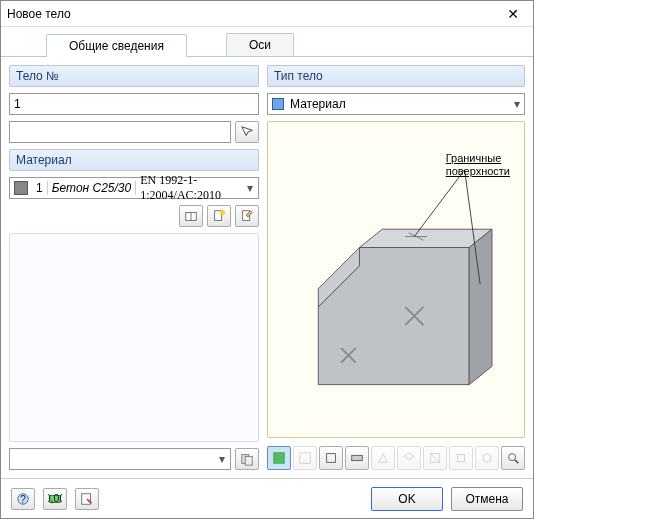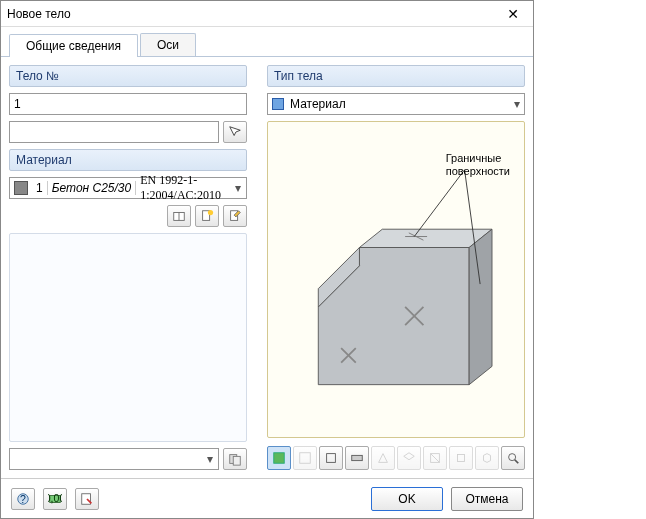--- a/index.html
+++ b/index.html
@@ -2,23 +2,23 @@
 <html><head>
 <meta charset="utf-8">
 <style>
   * { box-sizing: border-box; font-family: "Segoe UI", Tahoma, sans-serif; font-size: 12px; }
   body { margin: 0; background: #fff; }
   .window { width: 534px; height: 519px; border: 1px solid #888; display: flex; flex-direction: column; }
   .titlebar { height: 26px; display: flex; align-items: center; padding: 0 6px; border-bottom: 1px solid #ddd; }
   .titlebar .title { flex: 1; font-size: 12px; }
   .titlebar .close { width: 28px; text-align: center; font-size: 14px; cursor: pointer; }
   .tabs-row { display: flex; padding: 6px 8px 0 8px; border-bottom: 1px solid #b9c7d9; }
-  .tab { padding: 4px 16px; border: 1px solid #b9c7d9; border-bottom: none; margin-right: 2px; background: #f5f5f5; cursor: pointer; border-radius: 2px 2px 0 0; }
+  .tab { padding: 4px 22px; border: 1px solid #b9c7d9; border-bottom: none; margin-right: 2px; background: #f5f5f5; cursor: pointer; border-radius: 2px 2px 0 0; margin-left: 37px; }
   .tab.active { background: #fff; position: relative; top: 1px; }
-  .body { flex: 1; display: flex; padding: 8px; gap: 20px; }
+  .body { flex: 1; display: flex; padding: 8px; gap: 8px; }
   .left-col { width: 325px; display: flex; flex-direction: column; gap: 6px; }
   .right-col { flex: 1; display: flex; flex-direction: column; gap: 6px; }
   .group-header { background: linear-gradient(#e9f1fb, #d9e6f5); border: 1px solid #b9c7d9; padding: 3px 6px; color: #1f3b6e; font-weight: 500; border-radius: 2px; }
   .field-row { display: flex; gap: 4px; align-items: center; }
   .text-input { flex: 1; height: 22px; border: 1px solid #999; padding: 0 4px; background: #fff; }
   .icon-btn { width: 24px; height: 22px; border: 1px solid #aaa; background: linear-gradient(#fff,#e6e6e6); display: flex; align-items: center; justify-content: center; cursor: pointer; border-radius: 2px; }
   .material-select { flex: 1; height: 22px; border: 1px solid #999; display: flex; align-items: center; background: #fff; cursor: pointer; }
   .material-select .sw { width: 14px; height: 14px; background: #888; margin: 0 4px; border: 1px solid #555; }
   .material-select .num { padding: 0 4px; border-right: 1px solid #ccc; }
   .material-select .name { padding: 0 4px; border-right: 1px solid #ccc; font-style: italic; }
@@ -115,31 +115,31 @@
         <div class="icon-btn">
           <svg class="svg-ico" viewBox="0 0 16 16">
               <rect x="2" y="3" width="8" height="10" fill="#ddd" stroke="#777"></rect>
               <rect x="6" y="5" width="8" height="10" fill="#eee" stroke="#777"></rect>
             </svg>
         </div>
       </div>
     </div>
 
     <div class="right-col">
-      <div class="group-header">Тип тела</div>
+      <div class="group-header">Тип тело</div>
       <div class="field-row">
         <div class="type-select">
           <div class="swatch"></div>
           <span>Материал</span>
           <span class="dd">▾</span>
         </div>
       </div>
 
       <div class="preview">
-        <div class="preview-label" style="white-space:pre;">Граничные
+        <div class="preview-label" style="white-space:pre;text-decoration:underline;">Граничные
 поверхности</div>
         <svg viewBox="0 0 280 330">
 
           <polygon points="55,195 55,280 220,280 220,130 100,130 100,150" fill="#bfc3c7" stroke="#555"></polygon>
           <polygon points="55,195 100,150 100,130 55,175" fill="#c9cdd1" stroke="#555"></polygon>
           <polygon points="100,130 220,130 245,110 125,110" fill="#d4d8db" stroke="#555"></polygon>
           <polygon points="220,130 245,110 245,260 220,280" fill="#9fa3a7" stroke="#555"></polygon>
           <polygon points="55,175 125,110 100,130 55,195" fill="#cdd1d5" stroke="#555" opacity="0"></polygon>
           <polygon points="55,280 220,280 245,260 80,260" fill="#a9adb1" stroke="#555" opacity="0"></polygon>
 

